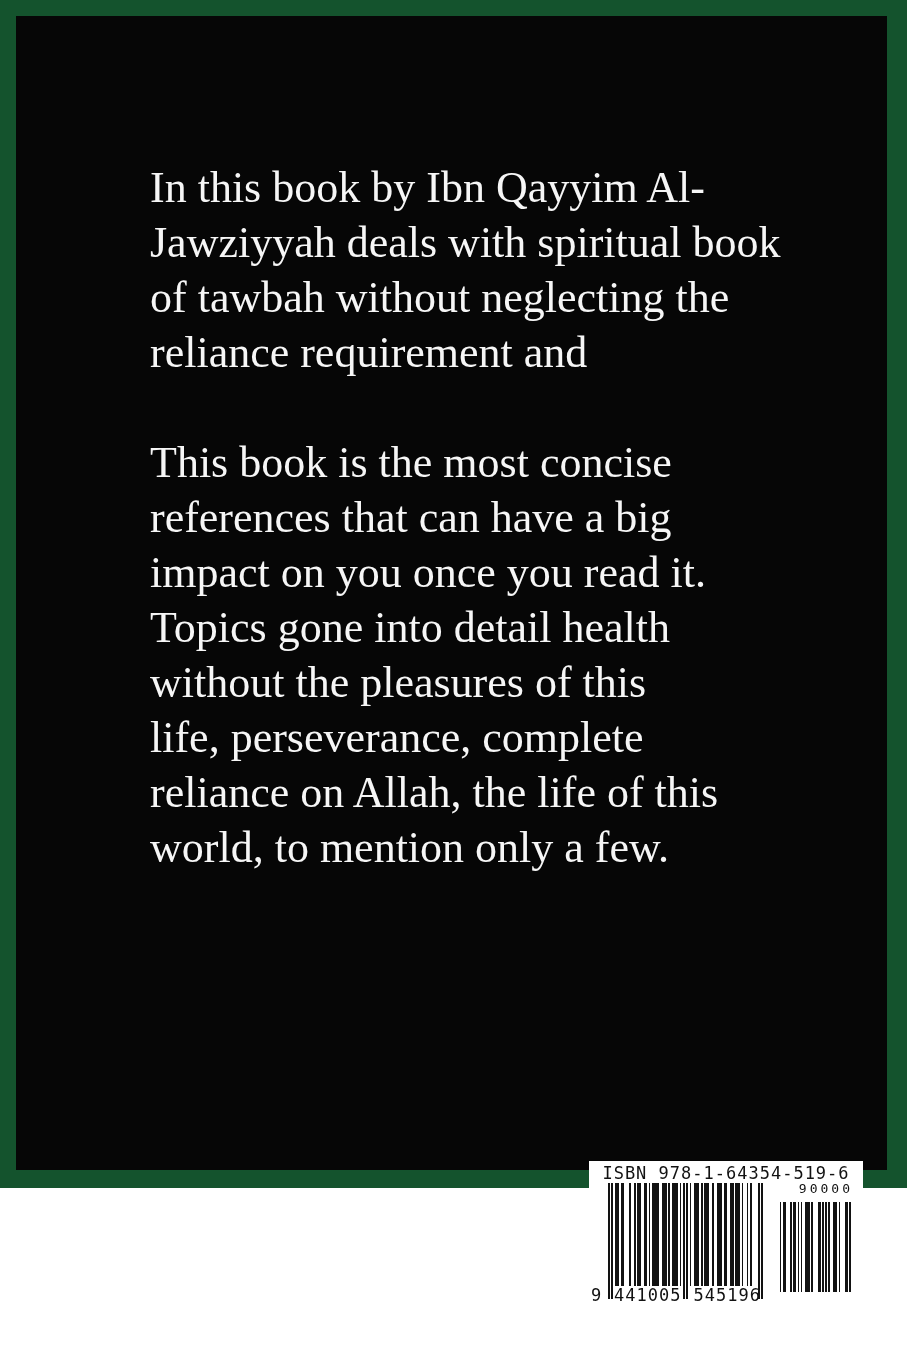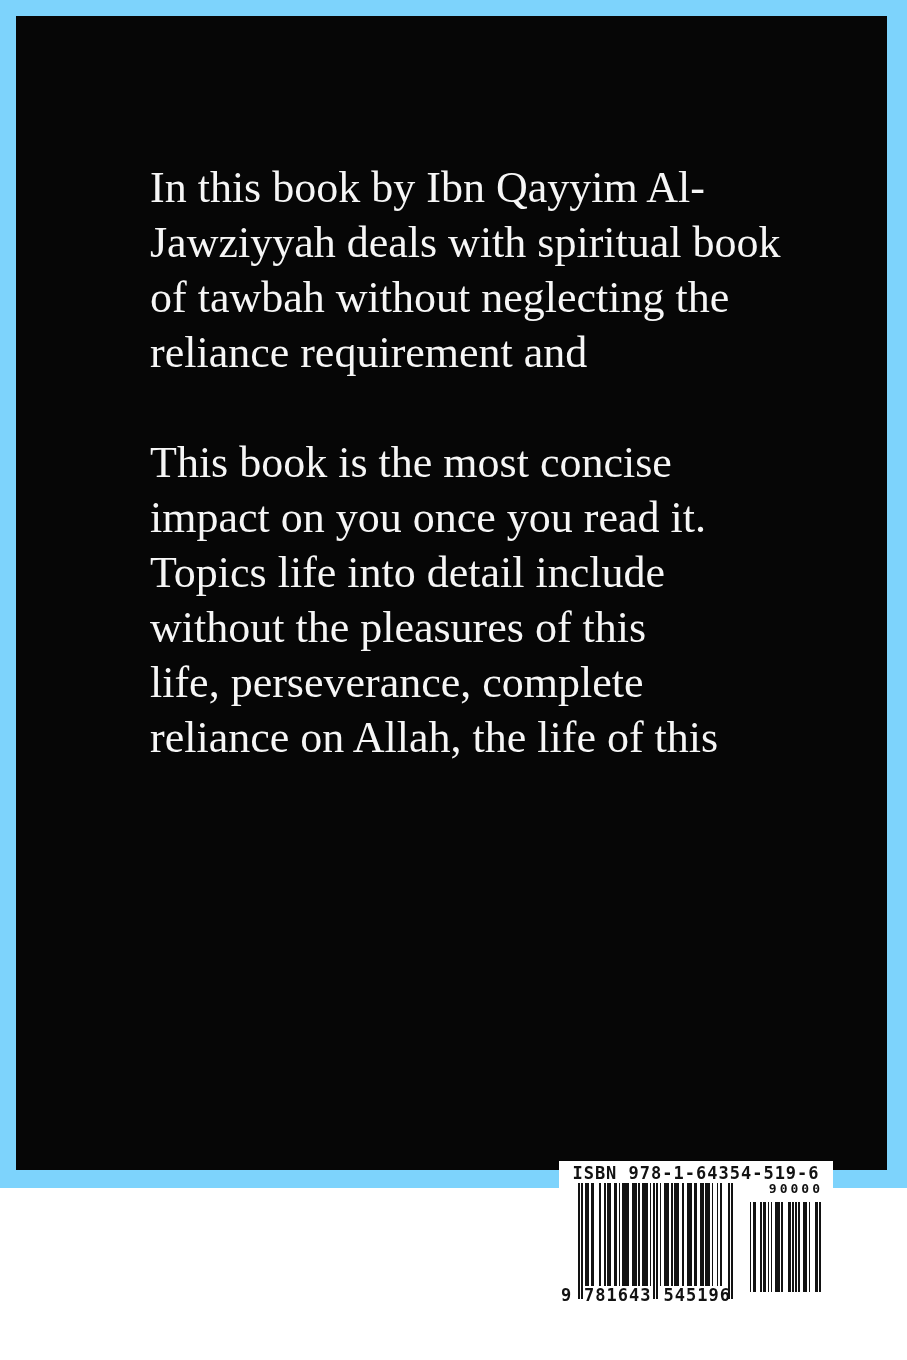--- a/index.html
+++ b/index.html
@@ -4,21 +4,21 @@
 <style>
   html, body { margin: 0; padding: 0; }
   body {
     width: 907px; height: 1360px;
     font-family: "Liberation Serif", serif;
     overflow: hidden;
   }
   .cover {
     position: relative;
     width: 907px; height: 1188px;
-    background: #7dd3fc;
+    background: #14532d;
   }
   .inner {
     position: absolute;
     left: 16px; top: 16px; right: 20px; bottom: 18px;
     background: #060606;
   }
   .text-block {
     position: absolute;
     left: 134px; top: 144px; right: 20px;
     color: #f6f6f6;
@@ -28,26 +28,25 @@
     padding: 0;
     font-size: 44px;
     line-height: 55px;
     font-weight: 400;
   }
   .para:last-child { margin-bottom: 0; }
   .line { display: block; white-space: nowrap; }
 
   .barcode-box {
     position: absolute;
-    left: 543px; top: 1145px;
+    left: 573px; top: 1145px;
     width: 274px; height: 153px;
     background: #ffffff;
     font-family: "DejaVu Sans Mono", "Liberation Mono", monospace;
     color: #121212;
-    font-weight: bold;
   }
   .isbn-line {
     position: absolute;
     top: 2px; left: 0; right: 0;
     text-align: center;
     font-size: 17px;
     letter-spacing: 1px;
     white-space: nowrap;
   }
   .addon-label {
@@ -85,25 +84,27 @@
 
     <div class="text-block">
       <p class="para">
         <span class="line">In this book by Ibn Qayyim Al-</span>
         <span class="line">Jawziyyah deals with spiritual book</span>
         <span class="line">of tawbah without neglecting the</span>
         <span class="line">reliance requirement and</span>
       </p>
       <p class="para">
         <span class="line">This book is the most concise</span>
+        <span class="line">references that can have a big</span>
         <span class="line">impact on you once you read it.</span>
-        <span class="line">Topics life into detail include</span>
+        <span class="line">Topics gone into detail health</span>
         <span class="line">without the pleasures of this</span>
         <span class="line">life, perseverance, complete</span>
         <span class="line">reliance on Allah, the life of this</span>
+        <span class="line">world, to mention only a few.</span>
       </p>
     </div>
 
     <div class="barcode-box">
       <div class="isbn-line">ISBN 978-1-64354-519-6</div>
       <div class="addon-label">90000</div>
       <svg id="ean13-svg" class="bars-main" width="155" height="116" shape-rendering="crispEdges" xmlns="http://www.w3.org/2000/svg">
           <rect x="0.00" y="0" width="1.63" height="116" fill="#121212"></rect>
           <rect x="3.26" y="0" width="1.63" height="116" fill="#121212"></rect>
           <rect x="6.53" y="0" width="1.63" height="103" fill="#121212"></rect>
@@ -179,19 +180,19 @@
           <rect x="54.75" y="0" width="1.52" height="90" fill="#121212"></rect>
           <rect x="56.27" y="0" width="1.52" height="90" fill="#121212"></rect>
           <rect x="57.79" y="0" width="1.52" height="90" fill="#121212"></rect>
           <rect x="60.83" y="0" width="1.52" height="90" fill="#121212"></rect>
           <rect x="66.92" y="0" width="1.52" height="90" fill="#121212"></rect>
           <rect x="68.44" y="0" width="1.52" height="90" fill="#121212"></rect>
           <rect x="71.48" y="0" width="1.52" height="90" fill="#121212"></rect>
         </svg>
       <div class="digits-row">
         <span class="d-first">9</span>
-        <span class="d-group">781643</span>
+        <span class="d-group">441005</span>
         <span class="d-group">545196</span>
       </div>
     </div>
 
   </div>
 </div>
 
 </body></html>

